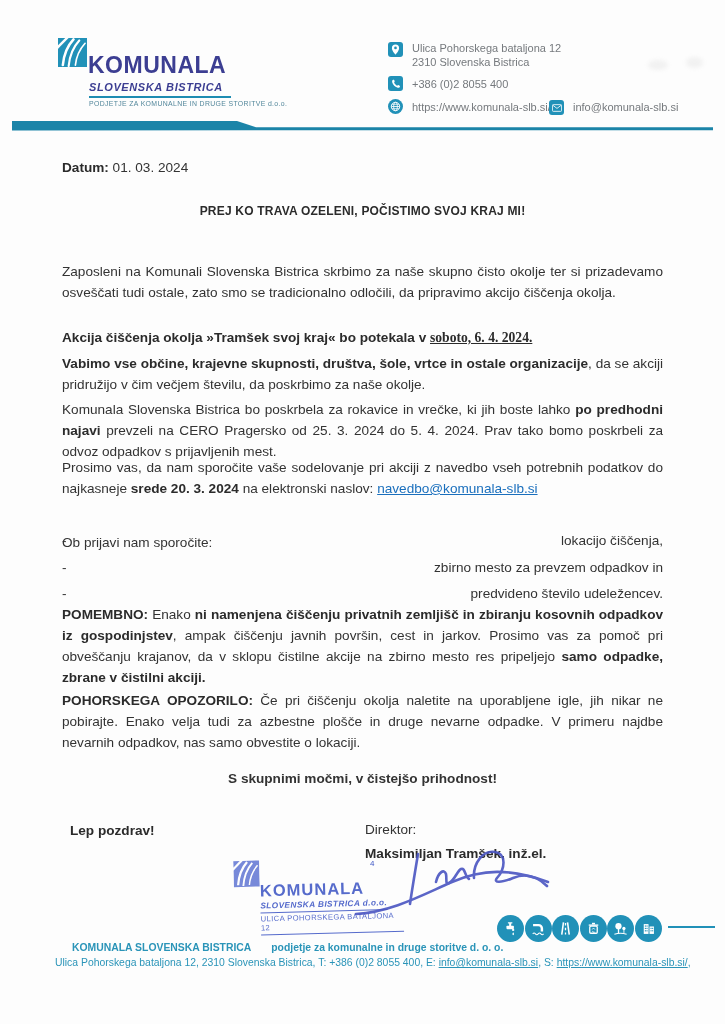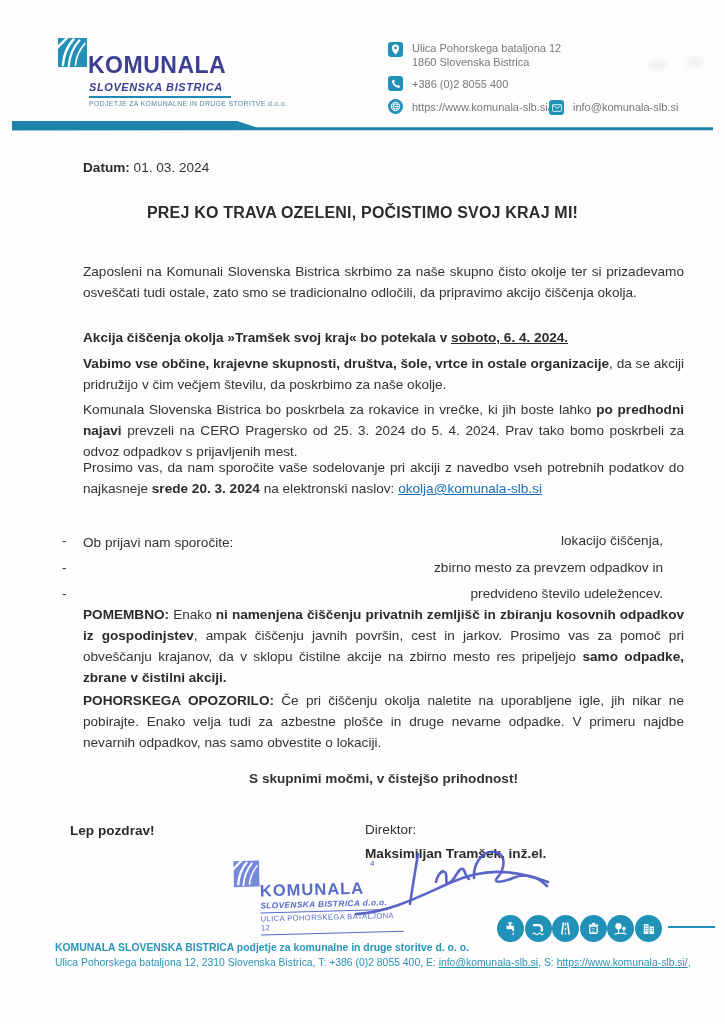--- a/index.html
+++ b/index.html
@@ -3,43 +3,43 @@
 <meta charset="utf-8">
 <style>
   html,body{margin:0;padding:0;}
   body{
     width:725px;height:1024px;position:relative;background:#fdfdfd;
     font-family:"Liberation Sans","DejaVu Sans",sans-serif;color:#333;
     overflow:hidden;
   }
   .abs{position:absolute;}
   .b{font-weight:bold;color:#2b2b2b;}
-  .u{text-decoration:underline;}
+  .u{text-decoration:underline;font-family:Liberation Serif, serif;}
 
   
   .logo-block{left:58px;top:36px;}
   .logo-mark{position:absolute;left:0;top:2px;width:29px;height:29px;}
   .logo-name{position:absolute;left:30px;top:16px;font-size:23px;font-weight:bold;color:#3c3e92;letter-spacing:.5px;}
   .logo-sub{position:absolute;left:31px;top:45px;font-size:11px;font-weight:bold;font-style:italic;color:#3c3e92;letter-spacing:.6px;}
   .logo-rule{position:absolute;left:31px;top:60px;width:142px;height:2px;background:#1e8cb2;}
   .logo-tagline{position:absolute;left:31px;top:64px;font-size:6.9px;color:#53879b;letter-spacing:.35px;white-space:nowrap;}
 
   .contact-block{left:388px;top:40px;width:320px;font-size:11px;color:#75797d;}
   .c-icon{position:absolute;width:15px;height:15px;background:#2191b8;border-radius:3px;display:flex;align-items:center;justify-content:center;}
   .c-icon.round{border-radius:50%;}
   .c-text{position:absolute;left:24px;line-height:14px;white-space:nowrap;}
 
   .divider{left:0;top:118px;width:725px;height:16px;}
 
   .smudge{position:absolute;background:#bdbdbd;opacity:.18;filter:blur(2px);border-radius:50%;}
 
   
-  .para{position:absolute;left:62px;width:601px;font-size:13.6px;line-height:21px;text-align:justify;color:#333;margin-left:21px;}
+  .para{position:absolute;left:62px;width:601px;font-size:13.6px;line-height:21px;text-align:justify;color:#333;}
   .center{text-align:center;}
-  .doc-title{left:62px;top:204px;width:601px;font-size:16px;font-weight:bold;color:#2b2b2b;letter-spacing:.2px;}
+  .doc-title{left:62px;top:204px;width:601px;font-size:12px;font-weight:bold;color:#2b2b2b;letter-spacing:.2px;}
   .date-line{top:157px;text-align:left;}
   .li{position:absolute;left:62px;width:601px;font-size:13.6px;line-height:21px;padding-left:28px;box-sizing:border-box;text-align:right;}
   .li::before{content:"-";position:absolute;left:0;top:0;}
   a.link{color:#1a6fbd;text-decoration:underline;cursor:pointer;}
 
   
   .greeting{left:62px;top:823px;font-size:13.6px;font-weight:bold;color:#2b2b2b;padding-left:8px;}
   .role{left:365px;top:822px;font-size:13.6px;color:#333;}
   .sig-name{left:365px;top:846px;font-size:13.6px;font-weight:bold;color:#2b2b2b;}
   .stamp{left:228px;top:855px;width:175px;height:75px;transform:rotate(-1.5deg);opacity:.88;}
@@ -48,21 +48,21 @@
   .stamp-l1{position:absolute;left:32px;top:44px;font-size:8.3px;font-weight:bold;font-style:italic;color:#3f57c5;border-bottom:1px solid #3f57c5;padding-bottom:1.5px;letter-spacing:.4px;}
   .stamp-l2{position:absolute;left:32px;top:58px;font-size:7.6px;color:#3f57c5;border-bottom:1px solid #3f57c5;padding-bottom:1.5px;letter-spacing:.4px;}
   .stamp-digit{left:370px;top:859px;font-size:8px;color:#3f57c5;}
   .sig-svg{left:352px;top:838px;width:205px;height:85px;}
 
   
   .service-icons{left:497px;top:915px;display:flex;}
   .service-icon{width:27px;height:27px;border-radius:50%;background:#2191b8;margin-right:.5px;display:flex;align-items:center;justify-content:center;flex:none;}
   .icons-line{left:668px;top:926px;width:47px;height:2.4px;background:#2191b8;}
   .footer-text{left:55px;top:940px;width:640px;color:#2a94b8;font-size:10.4px;line-height:15px;}
-  .footer-text .f1{font-weight:bold;}
+  .footer-text .f1{font-weight:bold;margin-left:17px;}
   .footer-text a{color:#2a94b8;text-decoration:underline;cursor:pointer;}
 </style>
 </head>
 <body>
 
 <div class="abs logo-block" style="width:300px;height:80px;">
   <svg class="logo-mark" viewBox="0 0 30 30">
     <polygon points="0,0 7.5,0 0,7.5" fill="#2191b8"></polygon>
     <polygon points="11,0 30,0 30,30 0,30 0,11" fill="#2191b8"></polygon>
     <path d="M16,1.5 C10,8 6,17 5,28" stroke="#fff" stroke-width="2.6" fill="none" stroke-linecap="round"></path>
@@ -76,21 +76,21 @@
 </div>
 
 <div class="abs contact-block" style="height:80px;">
   <span class="c-icon" style="left:0;top:2px;">
     <svg width="9" height="11" viewBox="0 0 10 12">
         <path d="M5,0.5 a4,4 0 0 1 4,4 c0,3 -4,7 -4,7 s-4,-4 -4,-7 a4,4 0 0 1 4,-4 z" fill="#fff"></path>
         <circle cx="5" cy="4.3" r="1.5" fill="#2191b8"></circle>
       </svg>
   </span>
   <div class="c-text" style="top:1px;">Ulica Pohorskega bataljona 12</div>
-  <div class="c-text" style="top:15px;">1860 Slovenska Bistrica</div>
+  <div class="c-text" style="top:15px;">2310 Slovenska Bistrica</div>
 
   <span class="c-icon" style="left:0;top:36px;">
     <svg width="10" height="10" viewBox="0 0 12 12">
         <path d="M2.5,1 C3.6,0.7 4,1.5 4.3,2.4 C4.6,3.2 4.2,3.7 3.7,4.1 C4.3,5.6 5.8,7.2 7.5,8 C7.9,7.5 8.4,7.1 9.2,7.4 C10.1,7.7 11,8.2 10.7,9.3 C10.4,10.5 8.9,10.9 7.4,10.3 C4.8,9.3 2.5,7 1.6,4.4 C1.1,3 1.3,1.3 2.5,1 Z" fill="#fff"></path>
       </svg>
   </span>
   <div class="c-text" style="top:37px;">+386 (0)2 8055 400</div>
 
   <span class="c-icon round" style="left:0;top:59px;">
     <svg width="11" height="11" viewBox="0 0 12 12">
@@ -133,21 +133,21 @@
 
 <div class="para" style="top:353px;">
   <span class="b">Vabimo vse občine, krajevne skupnosti, društva, šole, vrtce in ostale organizacije</span><span>, da se akciji pridružijo v čim večjem številu, da poskrbimo za naše okolje.</span>
 </div>
 
 <div class="para" style="top:399px;">
   <span>Komunala Slovenska Bistrica bo poskrbela za rokavice in vrečke, ki jih boste lahko </span><span class="b">po predhodni najavi</span><span> prevzeli na CERO Pragersko od 25. 3. 2024 do 5. 4. 2024. Prav tako bomo poskrbeli za odvoz odpadkov s prijavljenih mest.</span>
 </div>
 
 <div class="para" style="top:457px;">
-  <span>Prosimo vas, da nam sporočite vaše sodelovanje pri akciji z navedbo vseh potrebnih podatkov do najkasneje </span><span class="b">srede 20. 3. 2024</span><span> na elektronski naslov: </span><a class="link">okolja@komunala-slb.si</a>
+  <span>Prosimo vas, da nam sporočite vaše sodelovanje pri akciji z navedbo vseh potrebnih podatkov do najkasneje </span><span class="b">srede 20. 3. 2024</span><span> na elektronski naslov: </span><a class="link">navedbo@komunala-slb.si</a>
 </div>
 
 <div class="para" style="top:532px;text-align:left;">Ob prijavi nam sporočite:</div>
 
 <div class="li" style="top:530px;">lokacijo čiščenja,</div>
 <div class="li" style="top:557px;">zbirno mesto za prevzem odpadkov in</div>
 <div class="li" style="top:583px;">predvideno število udeležencev.</div>
 
 <div class="para" style="top:604px;">
   <span class="b">POMEMBNO:</span><span> Enako </span><span class="b">ni namenjena čiščenju privatnih zemljišč in zbiranju kosovnih odpadkov iz gospodinjstev</span><span>, ampak čiščenju javnih površin, cest in jarkov. Prosimo vas za pomoč pri obveščanju krajanov, da v sklopu čistilne akcije na zbirno mesto res pripeljejo </span><span class="b">samo odpadke, zbrane v čistilni akciji.</span>

